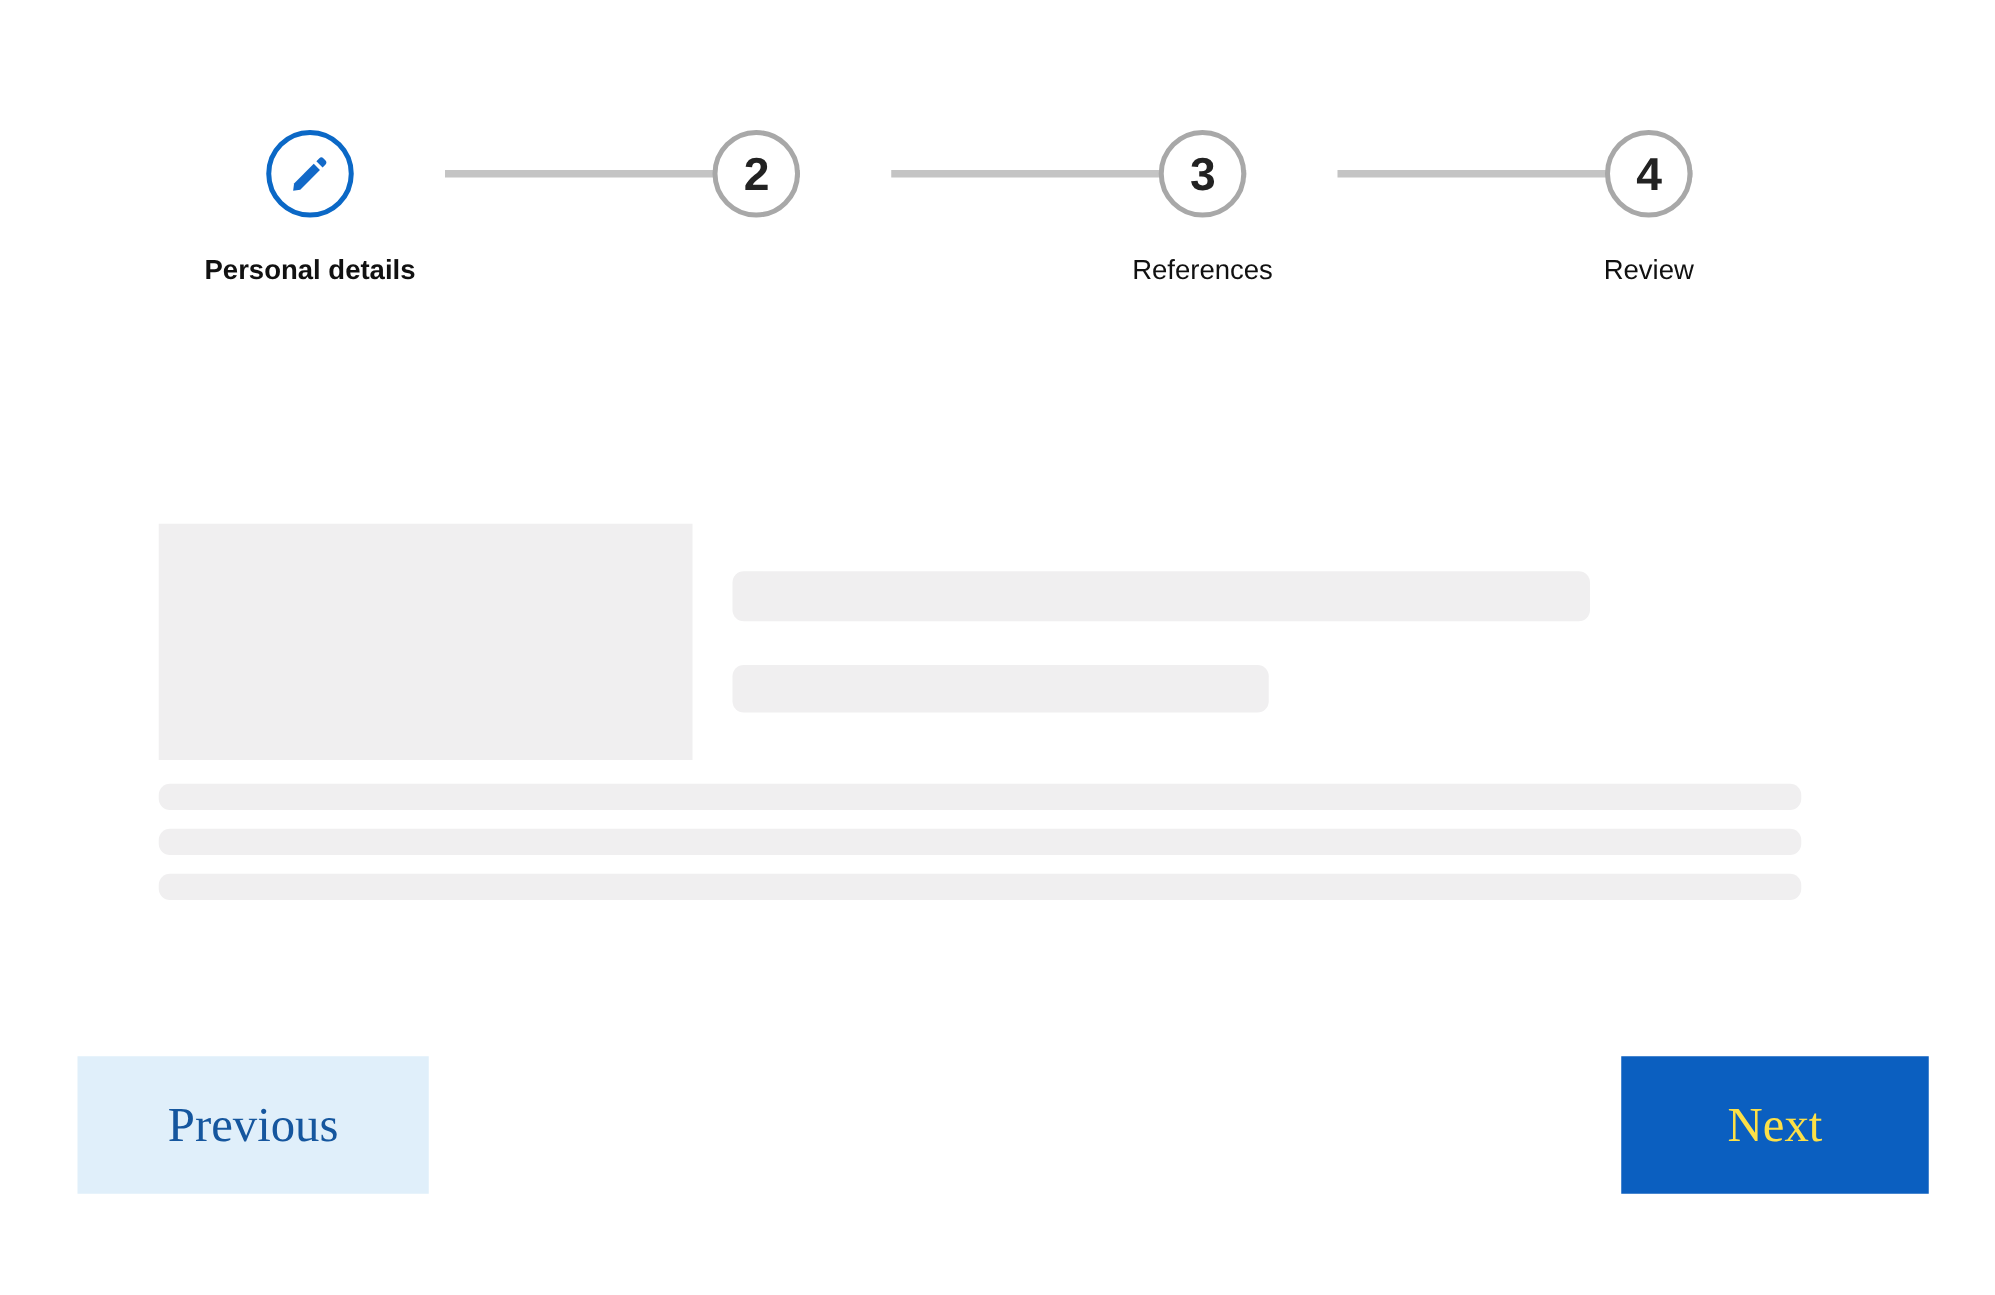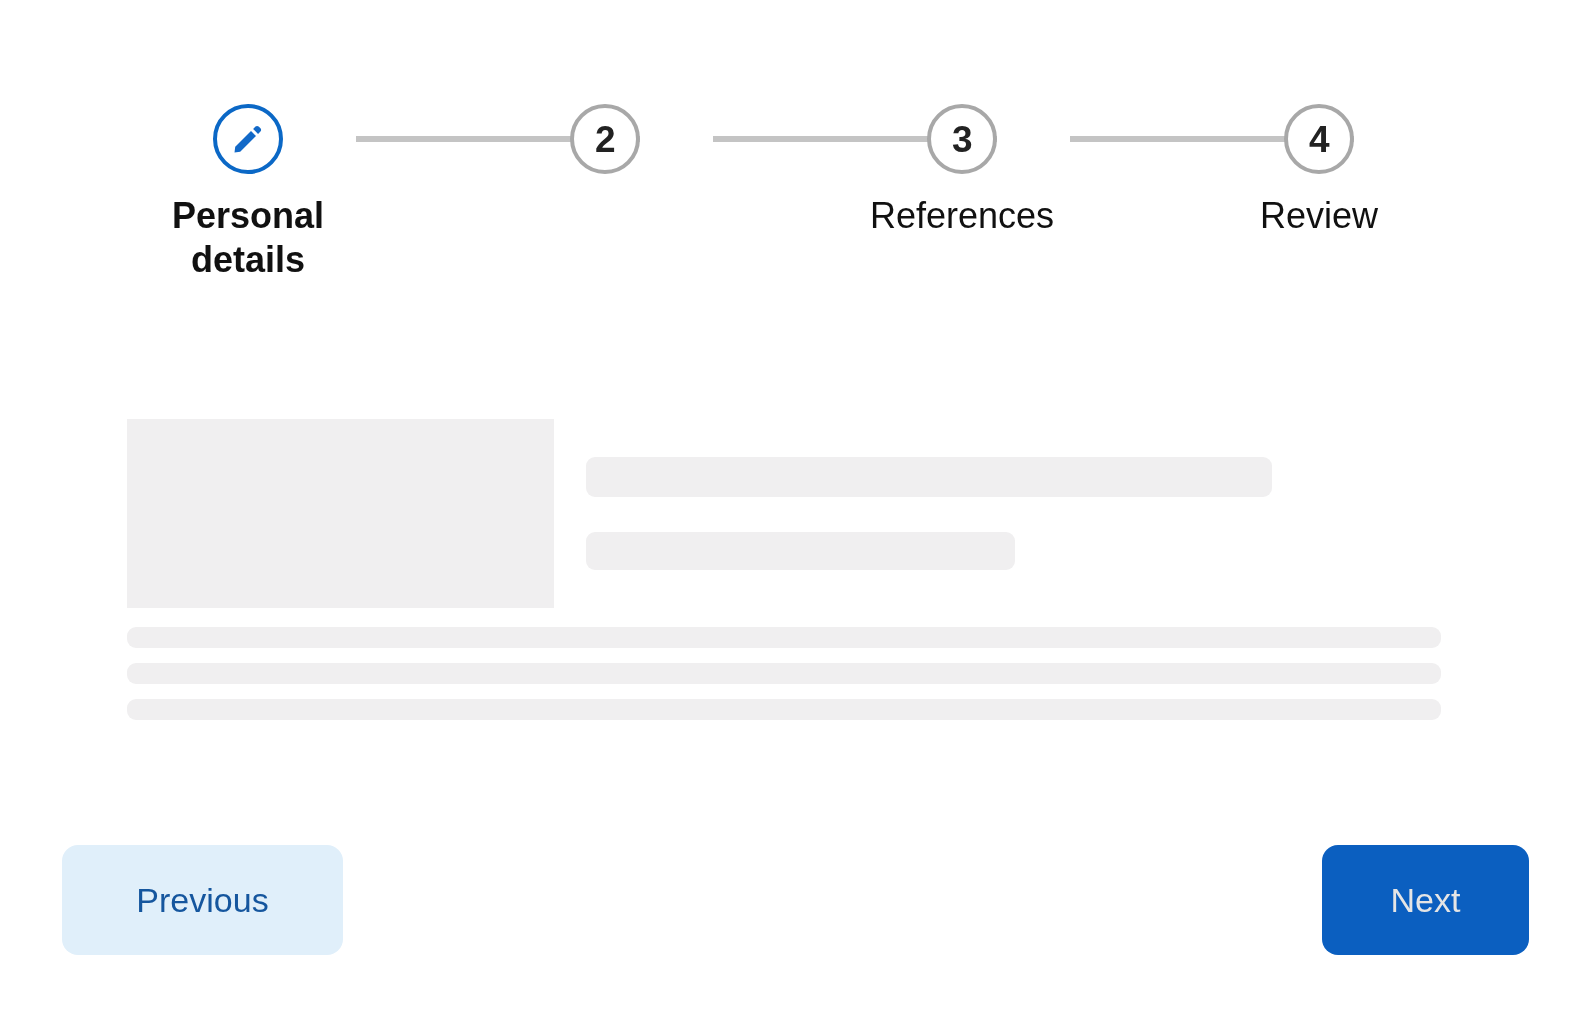--- a/index.html
+++ b/index.html
@@ -54,21 +54,21 @@
     font-weight: bold;
     color: #222222;
     line-height: 1;
     letter-spacing: -0.5px;
   }
   .circle .pencil-icon svg {
     display: block;
   }
   .step-label {
     margin-top: 20px;
-    font-size: 36px;
+    font-size: 22px;
     line-height: 44px;
     color: #111111;
     text-align: center;
     max-width: 210px;
     font-weight: normal;
   }
   .step-label.active {
     font-weight: bold;
   }
   
@@ -100,46 +100,45 @@
     position: absolute;
     left: 0;
     top: 845px;
     width: 1596px;
     height: 110px;
   }
   .btn {
     position: absolute;
     box-sizing: border-box;
     border: none;
-    border-radius: 16px;
-    font-family: Liberation Sans, sans-serif;
-    font-size: 34px;
+    border-radius: 0;
+    font-family: Liberation Serif, serif;
+    font-size: 39px;
     line-height: 1;
     cursor: pointer;
     display: flex;
     align-items: center;
     justify-content: center;
     padding: 0;
   }
   #btn-previous {
     left: 62px;
     top: 0;
     width: 281px;
     height: 110px;
     background: #e0effa;
     color: #15569e;
   }
   #btn-next {
     left: 1297px;
     top: 0;
-    width: 207px;
+    width: 246px;
     height: 110px;
     background: #0b5fc0;
-    color: #e5e5e5;
-    margin-left: 25px;
+    color: #fde047;
   }
 </style>
 </head>
 <body>
 
 <div id="stepper">
 
   <div class="connector" style="left:286px; width:284px;"></div>
   <div class="connector" style="left:643px; width:284px;"></div>
   <div class="connector" style="left:1000px; width:284px;"></div>

